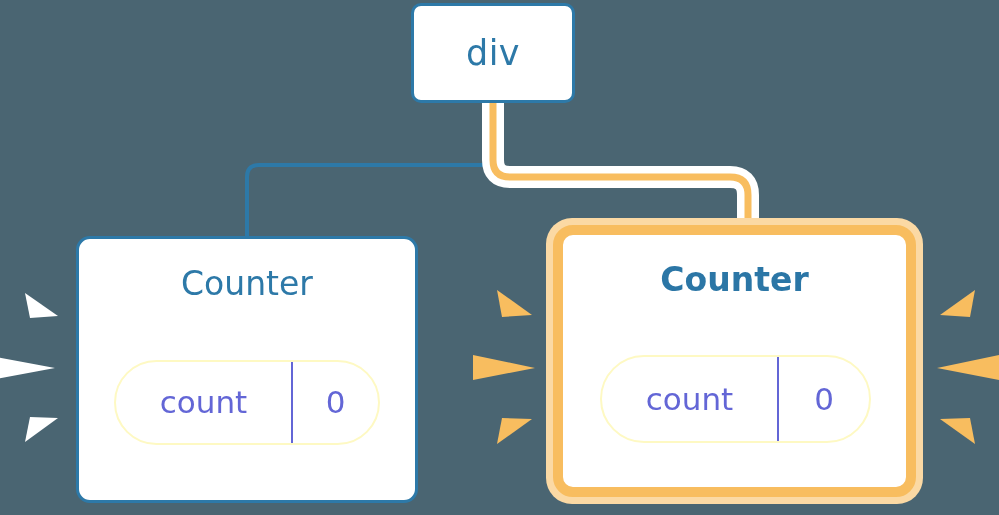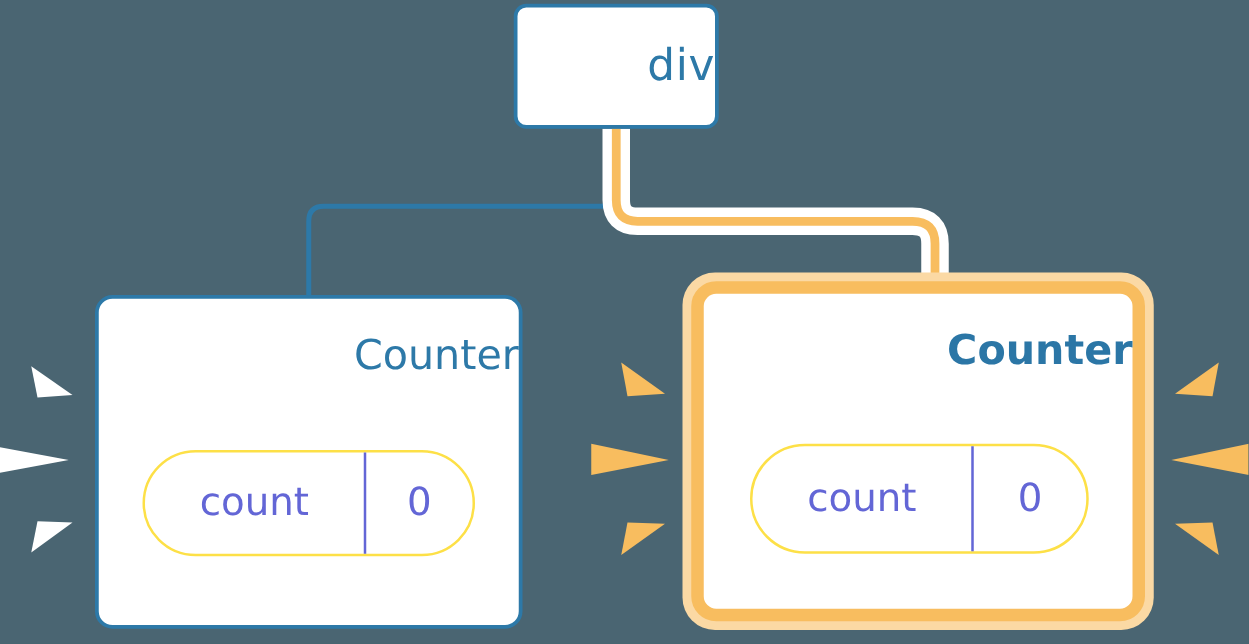--- a/index.html
+++ b/index.html
@@ -25,21 +25,21 @@
     height: 515px;
   }
 
   
   .node {
     position: absolute;
     background: #ffffff;
     box-sizing: border-box;
     display: flex;
     flex-direction: column;
-    align-items: flex-end;
+    align-items: center;
   }
 
   .node-div {
     left: 411px;
     top: 3px;
     width: 164px;
     height: 100px;
     border: 3px solid #2d79a8;
     border-radius: 10px;
     justify-content: center;
@@ -95,21 +95,21 @@
   }
   .counter-title-bold {
     font-weight: bold;
     color: #2b76a6;
   }
 
   
   .pill {
     position: absolute;
     box-sizing: border-box;
-    border: 2px solid #fde047;
+    border: 2px solid #fef9c3;
     border-radius: 999px;
     background: transparent;
     display: flex;
     align-items: stretch;
   }
   .pill-key, .pill-val {
     display: flex;
     align-items: center;
     justify-content: center;
     color: #6366d6;

